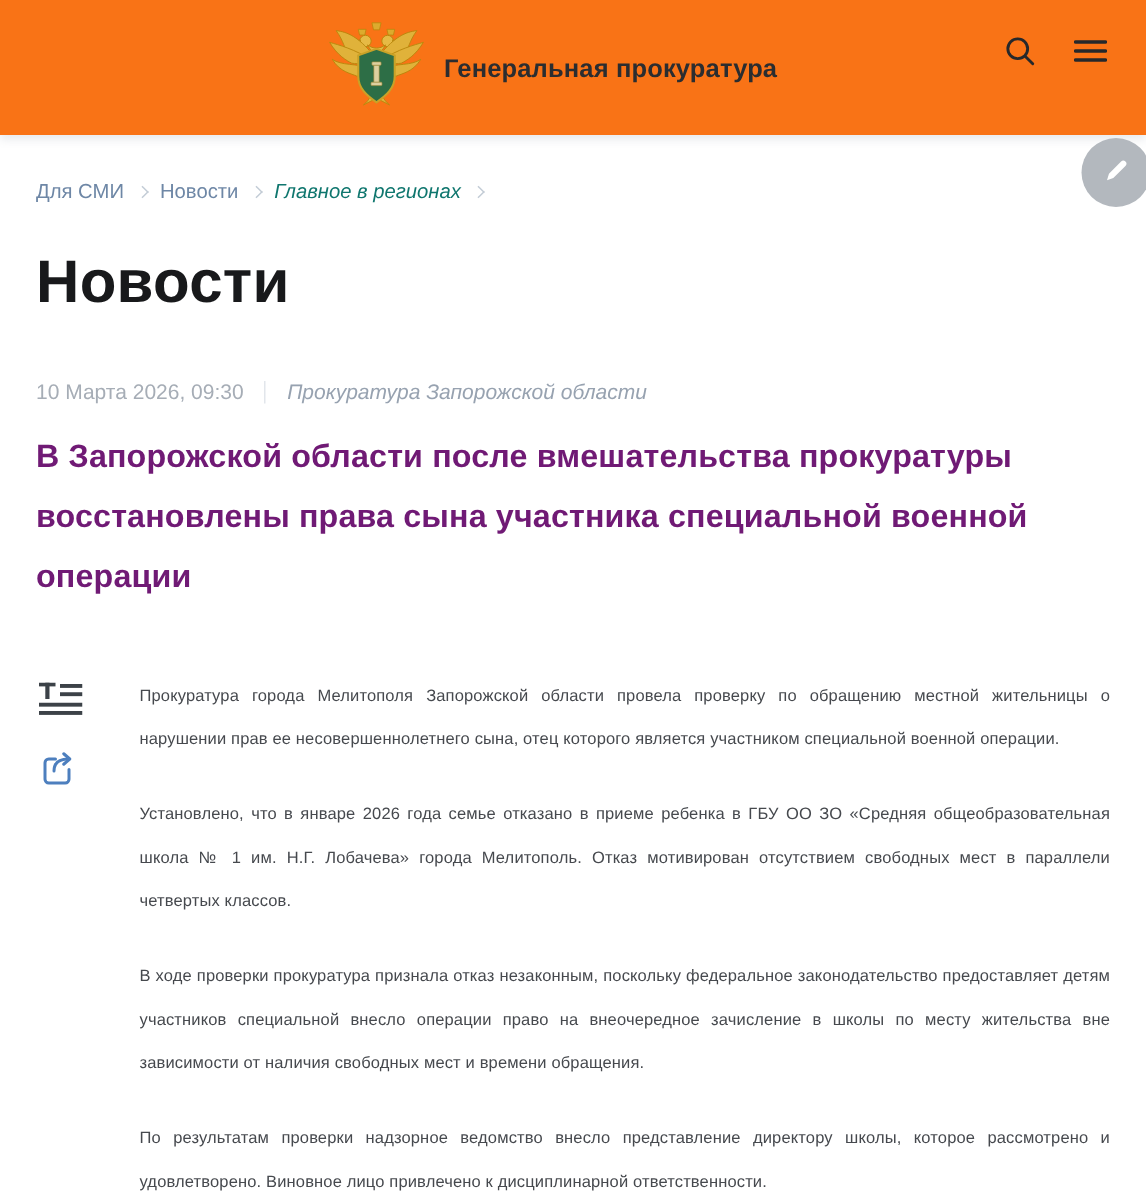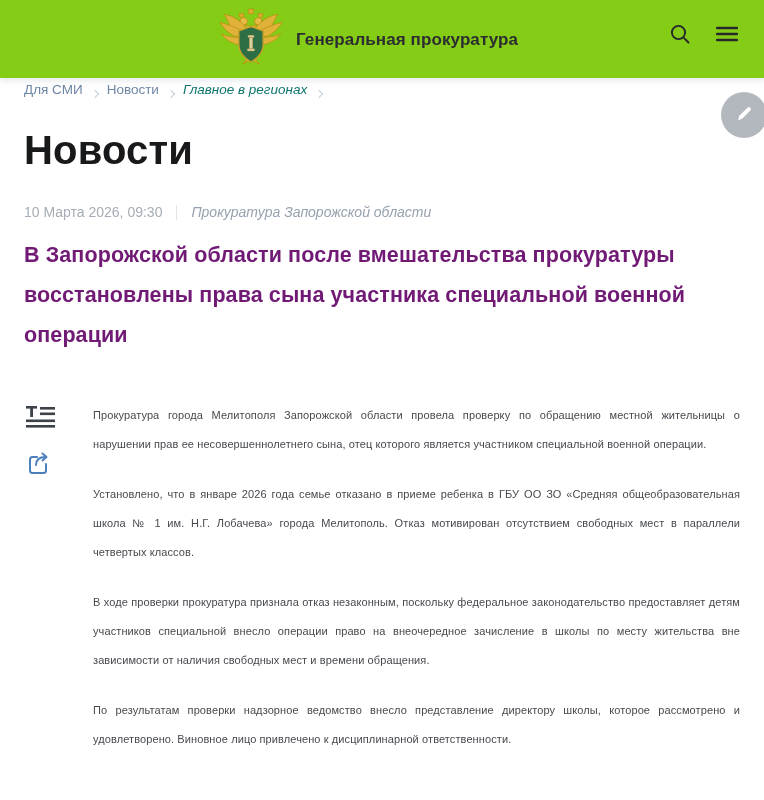--- a/index.html
+++ b/index.html
@@ -5,54 +5,54 @@
   * { margin:0; padding:0; box-sizing:border-box; }
   html,body { background:#ffffff; }
   body {
     width:764px; height:800px; overflow:hidden; position:relative;
     font-family:"Liberation Sans","DejaVu Sans",sans-serif;
     -webkit-font-smoothing:antialiased;
   }
 
   
   .site-header {
-    position:relative; height:78px; background:#84cc16; z-index:5;
+    position:relative; height:90px; background:#f97316; z-index:5;
     box-shadow:0 3px 6px rgba(115,125,140,0.16);
     display:flex; align-items:center;
   }
   .brand { display:flex; align-items:center; gap:12px; margin-left:218px; cursor:pointer; }
   .brand-emblem { width:66px; height:62px; flex:0 0 auto; }
   .brand-name { font-size:17px; font-weight:700; color:#2b2d30; line-height:25px; letter-spacing:0.1px; }
   .header-actions { position:absolute; right:24px; top:0; height:70px; display:flex; align-items:center; gap:20px; }
   .icon-btn { background:none; border:none; cursor:pointer; padding:2px; display:flex; align-items:center; }
 
   
   .breadcrumb {
-    display:flex; align-items:flex-end; gap:9px;
-    padding:4px 24px 0 24px; font-size:13.5px;
+    display:flex; align-items:center; gap:9px;
+    padding:30px 24px 0 24px; font-size:13.5px;
   }
   .crumb { color:#6e87a6; text-decoration:none; cursor:pointer; }
   .crumb.muted { color:#0f766e;font-style:italic; }
   .chev {
     width:6px; height:6px; border-right:1.6px solid #c3ccd6; border-top:1.6px solid #c3ccd6;
     transform:rotate(45deg); display:inline-block; margin-top:1px;
   }
 
   
   .edit-fab {
     position:absolute; left:721px; top:92px; width:46px; height:46px; border-radius:50%;
     background:#b3b8be; border:none; cursor:pointer;
     display:flex; align-items:center; justify-content:center; z-index:6;
   }
 
   
   .content { padding:0 24px; }
   .page-title { margin-top:31px; font-size:40px; font-weight:700; color:#18191b; letter-spacing:0.2px; }
 
-  .meta-row { margin-top:31px; display:flex; align-items:center; font-size:14px; color:#a6adb6; }
+  .meta-row { margin-top:42px; display:flex; align-items:center; font-size:14px; color:#a6adb6; }
   .meta-date { color:#a6adb6; }
   .meta-divider { width:1px; height:15px; background:#e2e6eb; margin:0 14px; }
   .meta-source { color:#97a2b0; text-decoration:none; cursor:pointer;font-style:italic; }
 
   .article-title {
     margin-top:15px; font-size:21.5px; font-weight:700; color:#701a75;
     line-height:40px; letter-spacing:0.1px; max-width:700px;
   }
 
   .article-body { display:flex; margin-top:46px; }

